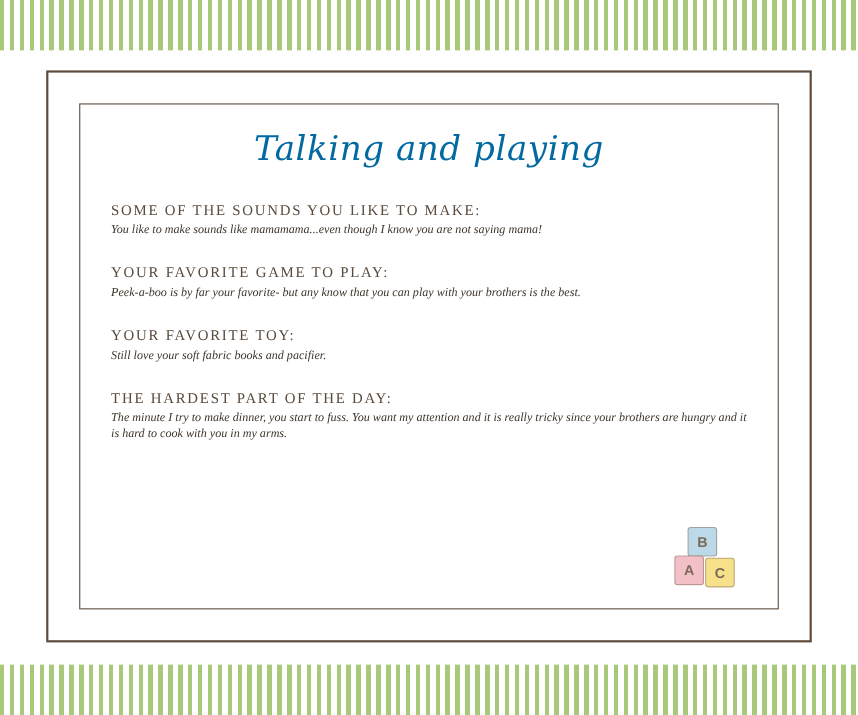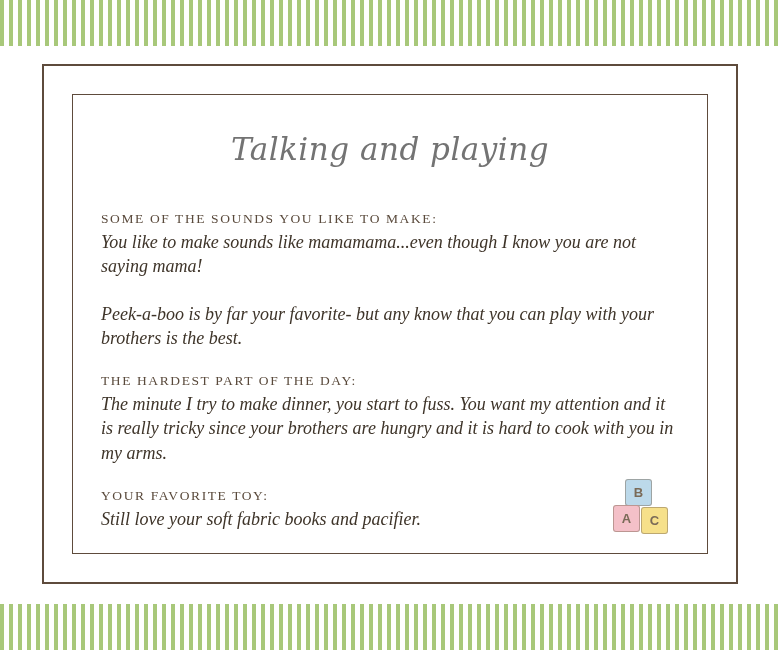--- a/index.html
+++ b/index.html
@@ -65,28 +65,28 @@
     top: 28px;
     left: 28px;
     right: 28px;
     bottom: 28px;
     border: 1px solid #5e4b3c;
     box-sizing: border-box;
     background: #ffffff;
   }
 
   .doc-title {
-    margin: 14px;
+    margin: 0;
     padding-top: 22px;
     text-align: center;
     font-family: "DejaVu Serif", serif;
     font-style: italic;
     font-weight: normal;
     font-size: 31px;
-    color: #737373;
+    color: #0369a1;
     letter-spacing: 0.5px;
   }
 
   .content {
     padding: 30px 28px 0 28px;
   }
 
   .entry {
     margin-bottom: 23px;
   }
@@ -95,21 +95,21 @@
     font-size: 13.5px;
     letter-spacing: 1.6px;
     color: #5a4a3c;
     text-transform: uppercase;
     margin: 0 0 3px 0;
     font-weight: normal;
   }
   .entry-body {
     font-family: "Liberation Serif", serif;
     font-style: italic;
-    font-size: 18px;
+    font-size: 11px;
     line-height: 1.35;
     color: #3e3429;
     margin: 0;
     max-width: 600px;
   }
 
   
   .blocks {
     position: absolute;
     right: 30px;
@@ -162,31 +162,32 @@
         <h1 class="doc-title">Talking and playing</h1>
 
         <div class="content">
 
           <div class="entry">
             <p class="entry-heading">Some of the sounds you like to make:</p>
             <p class="entry-body">You like to make sounds like mamamama...even though I know you are not saying mama!</p>
           </div>
 
           <div class="entry">
+            <p class="entry-heading">Your favorite game to play:</p>
             <p class="entry-body">Peek-a-boo is by far your favorite- but any know that you can play with your brothers is the best.</p>
+          </div>
+
+          <div class="entry">
+            <p class="entry-heading">Your favorite toy:</p>
+            <p class="entry-body">Still love your soft fabric books and pacifier.</p>
           </div>
 
           <div class="entry">
             <p class="entry-heading">The hardest part of the day:</p>
             <p class="entry-body">The minute I try to make dinner, you start to fuss.  You want my attention and it is really tricky since your brothers are hungry and it is hard to cook with you in my arms.</p>
-          </div>
-
-          <div class="entry">
-            <p class="entry-heading">Your favorite toy:</p>
-            <p class="entry-body">Still love your soft fabric books and pacifier.</p>
           </div>
 
         </div>
 
         <div class="blocks">
           <div class="block block-b">B</div>
           <div class="block block-a">A</div>
           <div class="block block-c">C</div>
         </div>
 

